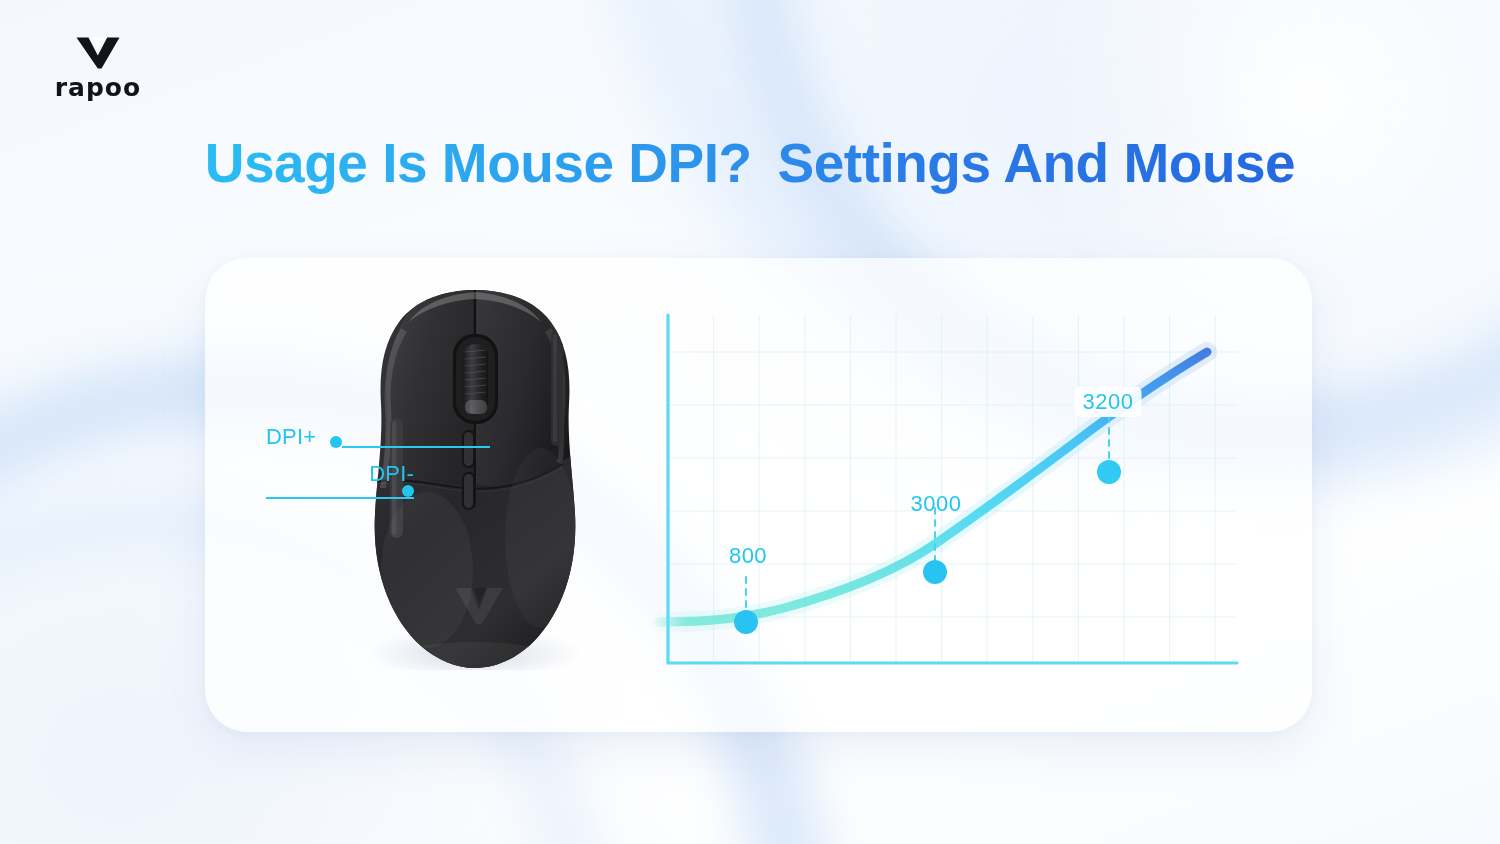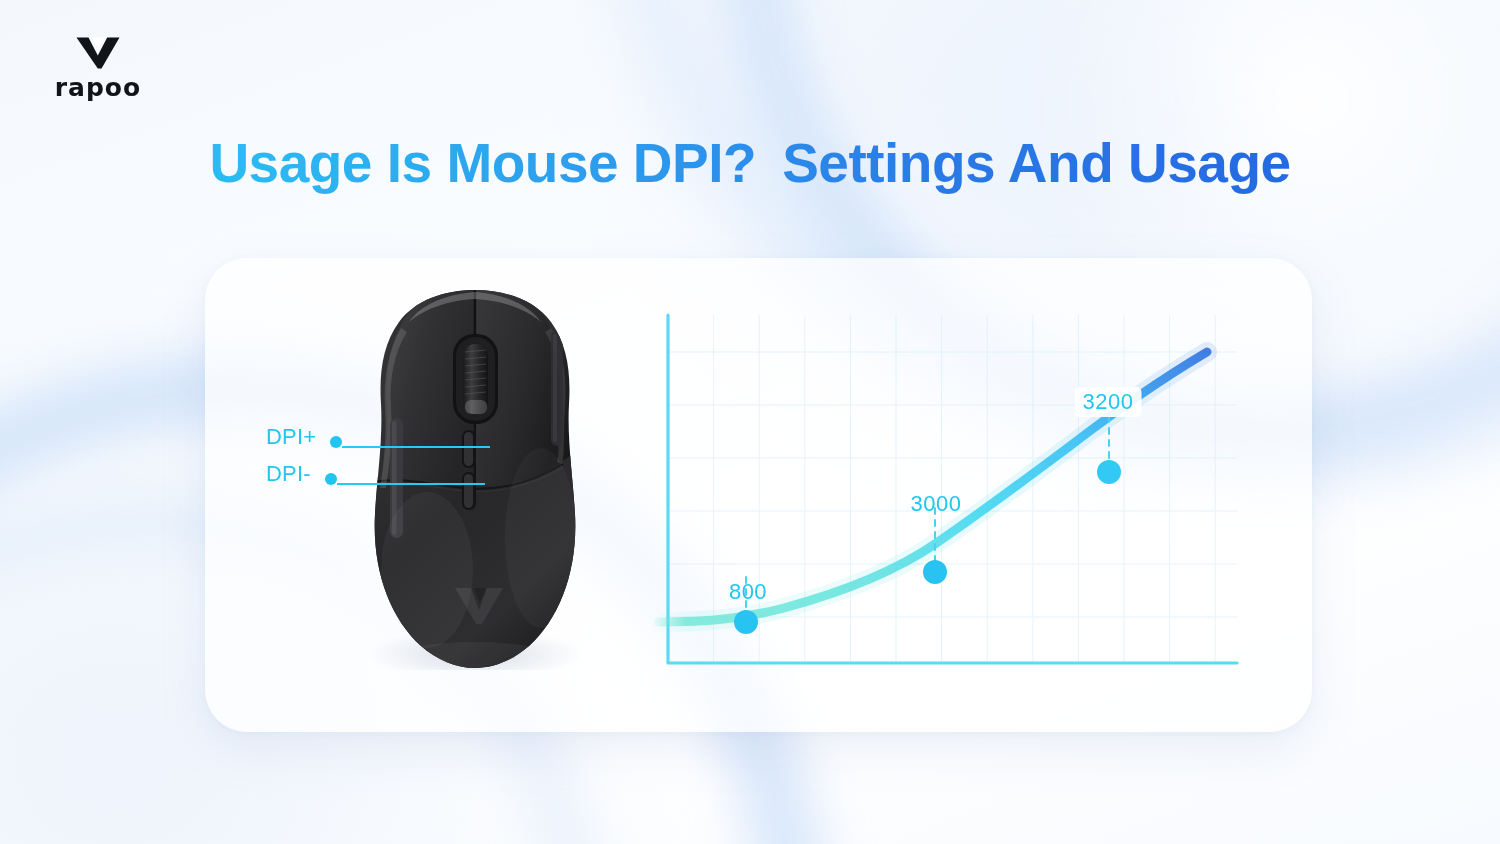--- a/index.html
+++ b/index.html
@@ -120,21 +120,21 @@
   }
   .callout .dot{
     width:12px; height:12px; border-radius:50%;
     background:#22c5f0; margin-left:14px; flex:none;
   }
   .callout .line{
     height:2px; background:#29c9f2; flex:none; margin-left:0;
   }
   #callout-dpi-plus{ left:266px; top:426px; }
   #callout-dpi-plus .line{ width:148px; }
-  #callout-dpi-minus{ left:266px; top:463px; }
+  #callout-dpi-minus{ left:266px; top:463px;flex-direction:column; }
   #callout-dpi-minus .line{ width:148px; }
 
   
   #chart{
     position:absolute; left:650px; top:300px;
     width:600px; height:380px;
   }
   #chart svg{ display:block; width:600px; height:380px; overflow:visible; }
 
   .pt-label{
@@ -165,21 +165,21 @@
 
   <div id="logo">
     <svg class="mark" viewBox="0 0 46 34">
       <path d="M1.5 1.5 L13.5 1.5 L22.8 19.5 L32.2 1.5 L44.5 1.5 L26.5 32.5 L22.8 32.5 Z" fill="#111418"></path>
       <path d="M16.8 1.5 L29.5 1.5 L23.0 13.8 Z" fill="#ffffff"></path>
     </svg>
     <div class="word">rapoo</div>
   </div>
 
   <div id="headline">
-    <span>Usage Is Mouse DPI?</span><span class="gap"></span><span>Settings And Usage</span>
+    <span>Usage Is Mouse DPI?</span><span class="gap"></span><span>Settings And Mouse</span>
   </div>
 
   <div id="card"></div>
 
   <div id="mouse-wrap">
     <svg viewBox="0 0 240 382">
       <defs>
         <linearGradient id="bodyG" x1="0" y1="0" x2="1" y2="0.35">
           <stop offset="0" stop-color="#3a3a3d"></stop>
           <stop offset="0.20" stop-color="#2c2c2f"></stop>
@@ -385,18 +385,18 @@
         <line x1="96" y1="277" x2="96" y2="316"></line>
         <line x1="285" y1="208" x2="285" y2="264"></line>
         <line x1="459" y1="116" x2="459" y2="164"></line>
       </g>
 
       <circle cx="96" cy="322" r="12" fill="#29c3f2"></circle>
       <circle cx="285" cy="272" r="12" fill="#29c3f2"></circle>
       <circle cx="459" cy="172" r="12" fill="#32c9f4"></circle>
     </svg>
 
-    <div class="pt-label" style="left:98px;  top:245px;margin-top:36px;">800</div>
+    <div class="pt-label" style="left:98px;  top:245px;">800</div>
     <div class="pt-label" style="left:286px; top:193px;">3000</div>
     <div class="pt-label boxed" style="left:458px; top:87px;">3200</div>
   </div>
 
 </div>
 
 </body></html>

